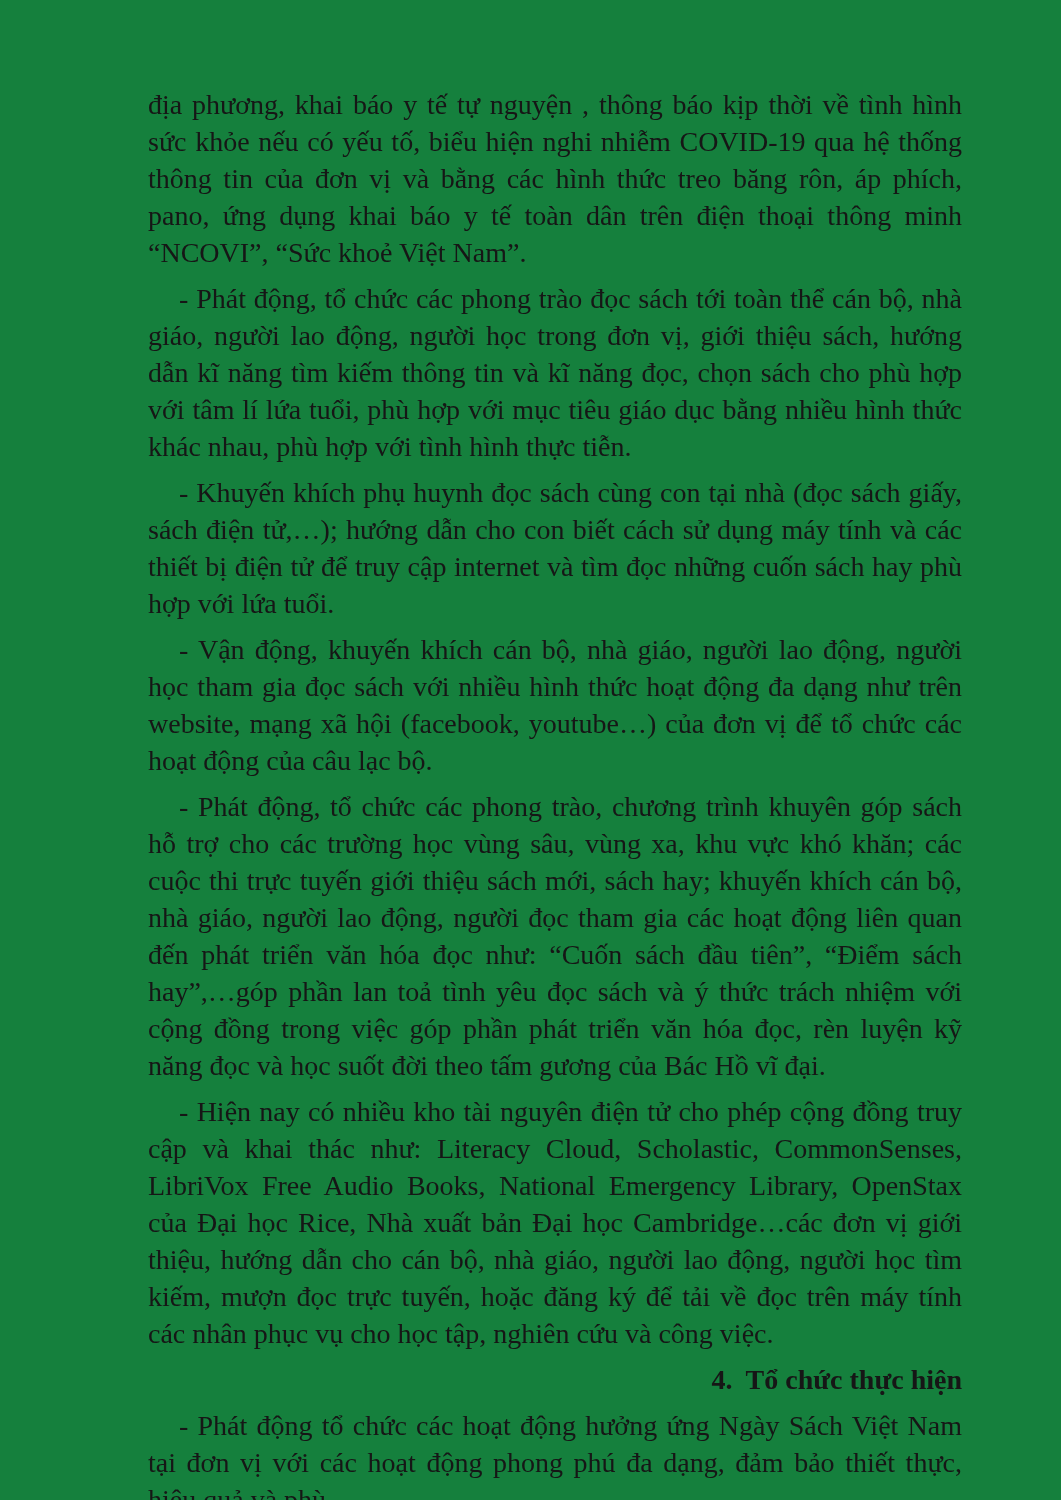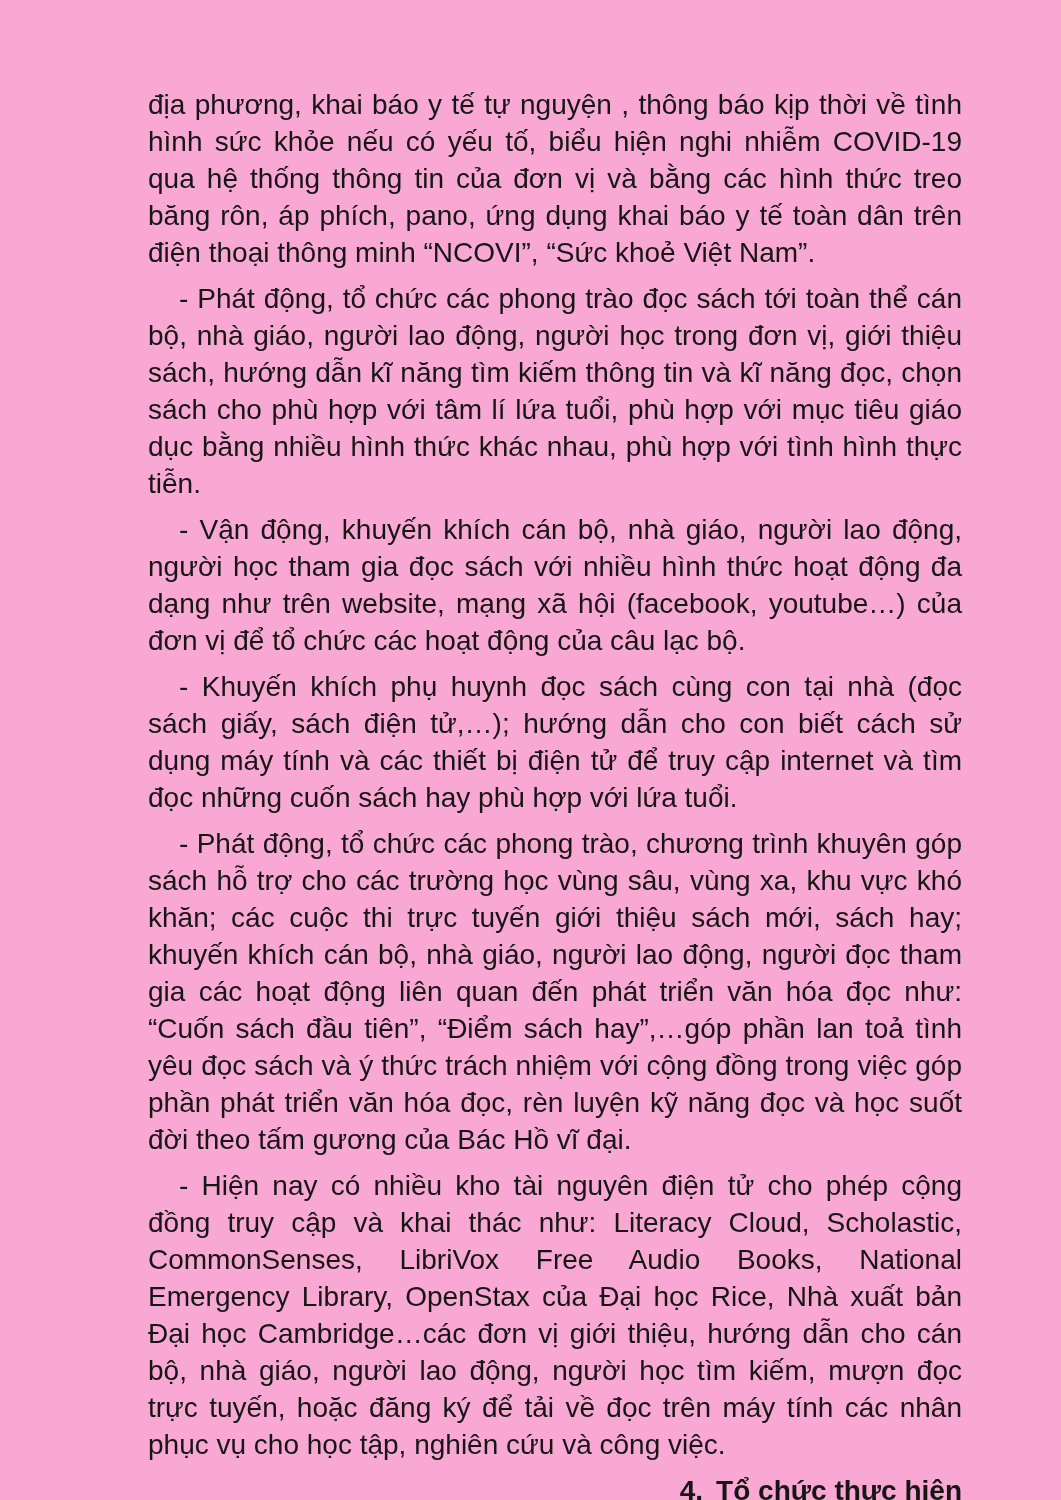--- a/index.html
+++ b/index.html
@@ -5,23 +5,23 @@
 <style>
   html, body {
     margin: 0;
     padding: 0;
     background: #ffffff;
   }
   .page {
     position: relative;
     width: 1061px;
     height: 1500px;
-    background: #f9a8d4;
+    background: #15803d;
     overflow: hidden;
-    font-family: Liberation Sans, sans-serif;
+    font-family: Liberation Serif, serif;
   }
   .text-block {
     position: absolute;
     left: 148px;
     top: 86px;
     width: 814px;
     color: #161616;
     font-size: 28px;
     line-height: 37px;
     text-align: justify;
@@ -49,23 +49,23 @@
 </head>
 <body>
 
 <div class="page">
   <div class="text-block">
 
     <p class="no-indent">địa phương, khai báo y tế tự nguyện , thông báo kịp thời về tình hình sức khỏe nếu có yếu tố, biểu hiện nghi nhiễm COVID-19 qua hệ thống thông tin của đơn vị và bằng các hình thức treo băng rôn, áp phích, pano, ứng dụng khai báo y tế toàn dân trên điện thoại thông minh “NCOVI”, “Sức khoẻ Việt Nam”.</p>
 
     <p>- Phát động, tổ chức các phong trào đọc sách tới toàn thể cán bộ, nhà giáo, người lao động, người học trong đơn vị, giới thiệu sách, hướng dẫn kĩ năng tìm kiếm thông tin và kĩ năng đọc, chọn sách cho phù hợp với tâm lí lứa tuổi, phù hợp với mục tiêu giáo dục bằng nhiều hình thức khác nhau, phù hợp với tình hình thực tiễn.</p>
 
+    <p>- Khuyến khích phụ huynh đọc sách cùng con tại nhà (đọc sách giấy, sách điện tử,…); hướng dẫn cho con biết cách sử dụng máy tính và các thiết bị điện tử để truy cập internet và tìm đọc những cuốn sách hay phù hợp với lứa tuổi.</p>
+
     <p>- Vận động, khuyến khích cán bộ, nhà giáo, người lao động, người học tham gia đọc sách với nhiều hình thức hoạt động đa dạng như trên website, mạng xã hội (facebook, youtube…) của đơn vị để tổ chức các hoạt động của câu lạc bộ.</p>
-
-    <p>- Khuyến khích phụ huynh đọc sách cùng con tại nhà (đọc sách giấy, sách điện tử,…); hướng dẫn cho con biết cách sử dụng máy tính và các thiết bị điện tử để truy cập internet và tìm đọc những cuốn sách hay phù hợp với lứa tuổi.</p>
 
     <p>- Phát động, tổ chức các phong trào, chương trình khuyên góp sách hỗ trợ cho các trường học vùng sâu, vùng xa, khu vực khó khăn; các cuộc thi trực tuyến giới thiệu sách mới, sách hay; khuyến khích cán bộ, nhà giáo, người lao động, người đọc tham gia các hoạt động liên quan đến phát triển văn hóa đọc như: “Cuốn sách đầu tiên”, “Điểm sách hay”,…góp phần lan toả tình yêu đọc sách và ý thức trách nhiệm với cộng đồng trong việc góp phần phát triển văn hóa đọc, rèn luyện kỹ năng đọc và học suốt đời theo tấm gương của Bác Hồ vĩ đại.</p>
 
     <p>- Hiện nay có nhiều kho tài nguyên điện tử cho phép cộng đồng truy cập và khai thác như: Literacy Cloud, Scholastic, CommonSenses, LibriVox Free Audio Books, National Emergency Library, OpenStax của Đại học Rice, Nhà xuất bản Đại học Cambridge…các đơn vị giới thiệu, hướng dẫn cho cán bộ, nhà giáo, người lao động, người học tìm kiếm, mượn đọc trực tuyến, hoặc đăng ký để tải về đọc trên máy tính các nhân phục vụ cho học tập, nghiên cứu và công việc.</p>
 
     <h2 class="section-heading">
       <span class="heading-number">4.</span><span>Tổ chức thực hiện</span>
     </h2>
 
 

